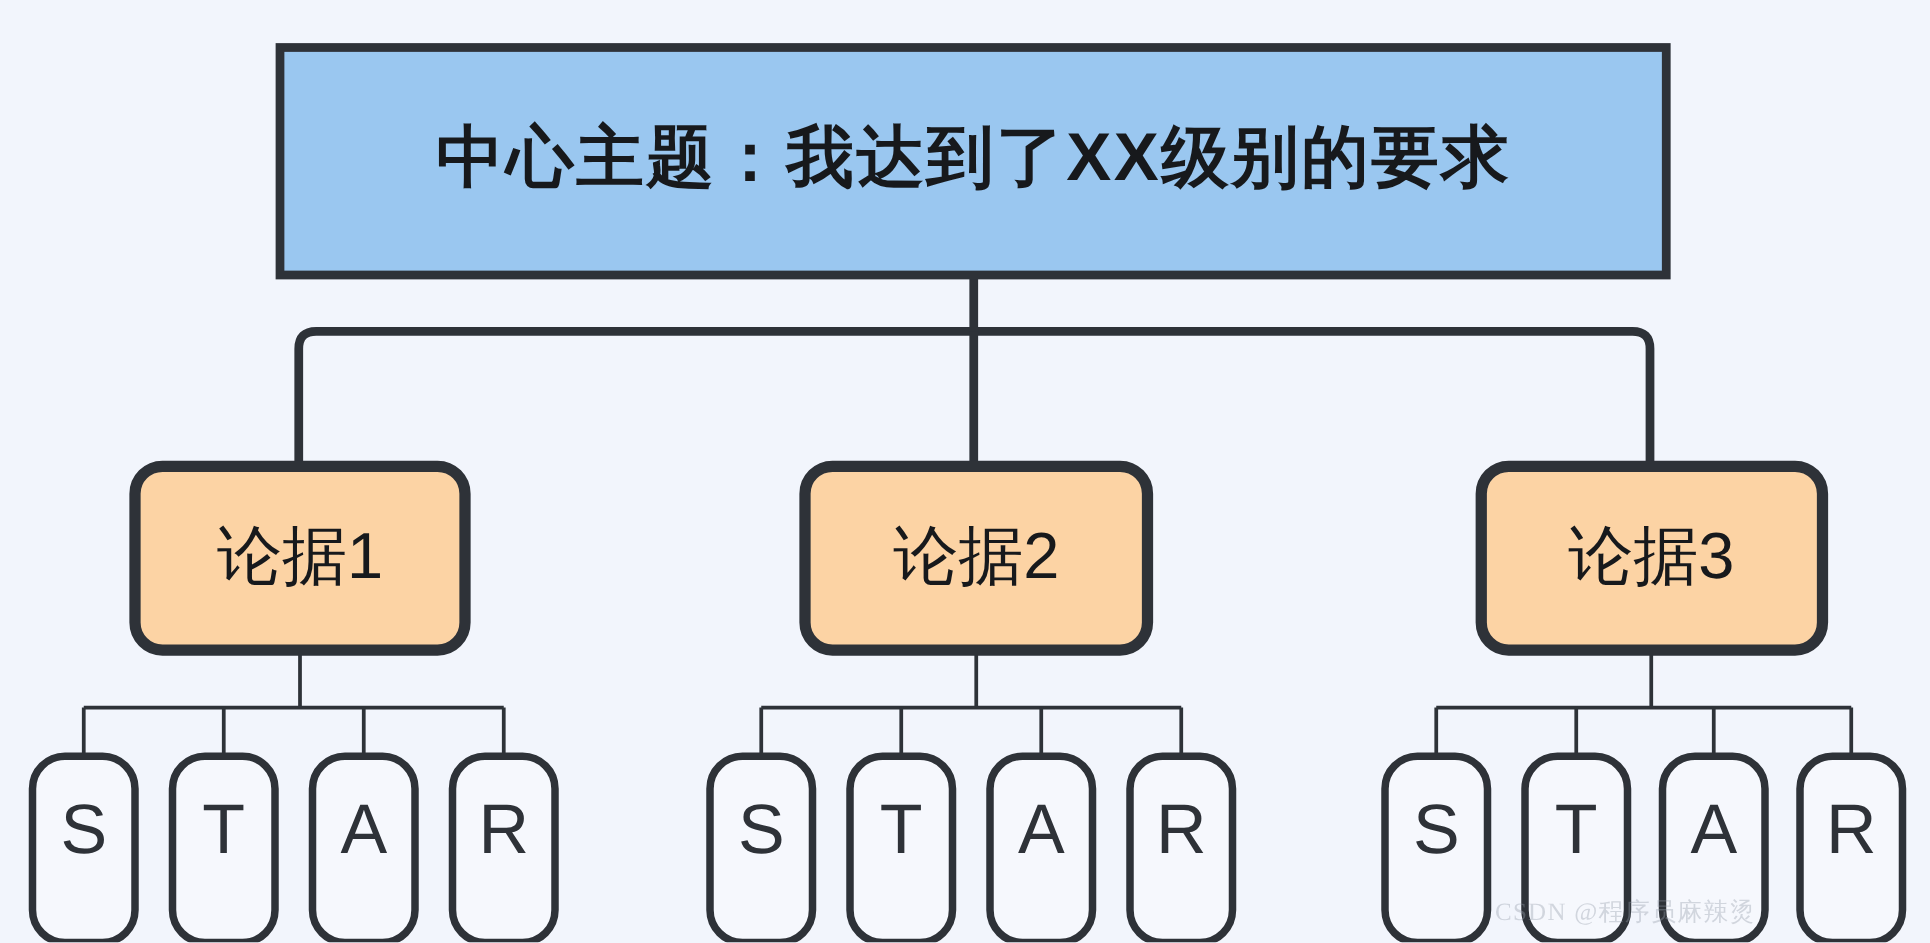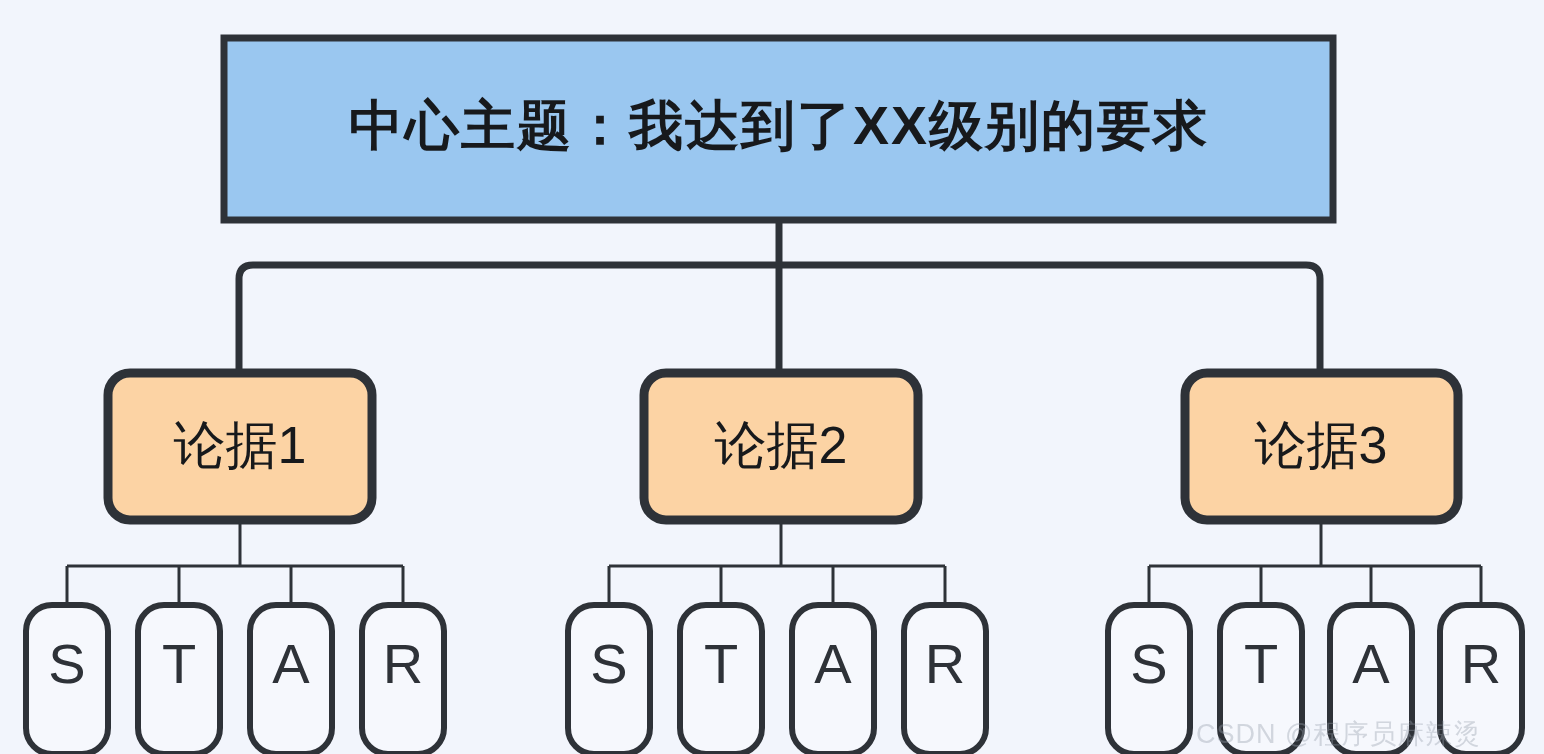--- a/index.html
+++ b/index.html
@@ -82,23 +82,24 @@
   #watermark-primary {
     left: 1180px;
     top: 698px;
     font-size: 25px;
     color: rgba(80, 86, 96, 0.55);
     letter-spacing: 1px;
   }
   #watermark-secondary {
     left: 1196px;
     top: 716px;
-    font-size: 27px;
+    font-size: 20px;
     color: rgba(150, 158, 172, 0.38);
     letter-spacing: 1px;
+    font-family: Liberation Serif, serif;
   }
 </style>
 </head>
 <body>
 
 <div id="stage">
 
   <svg id="diagram-svg" viewBox="0 0 1544 754">
 
     <g>

